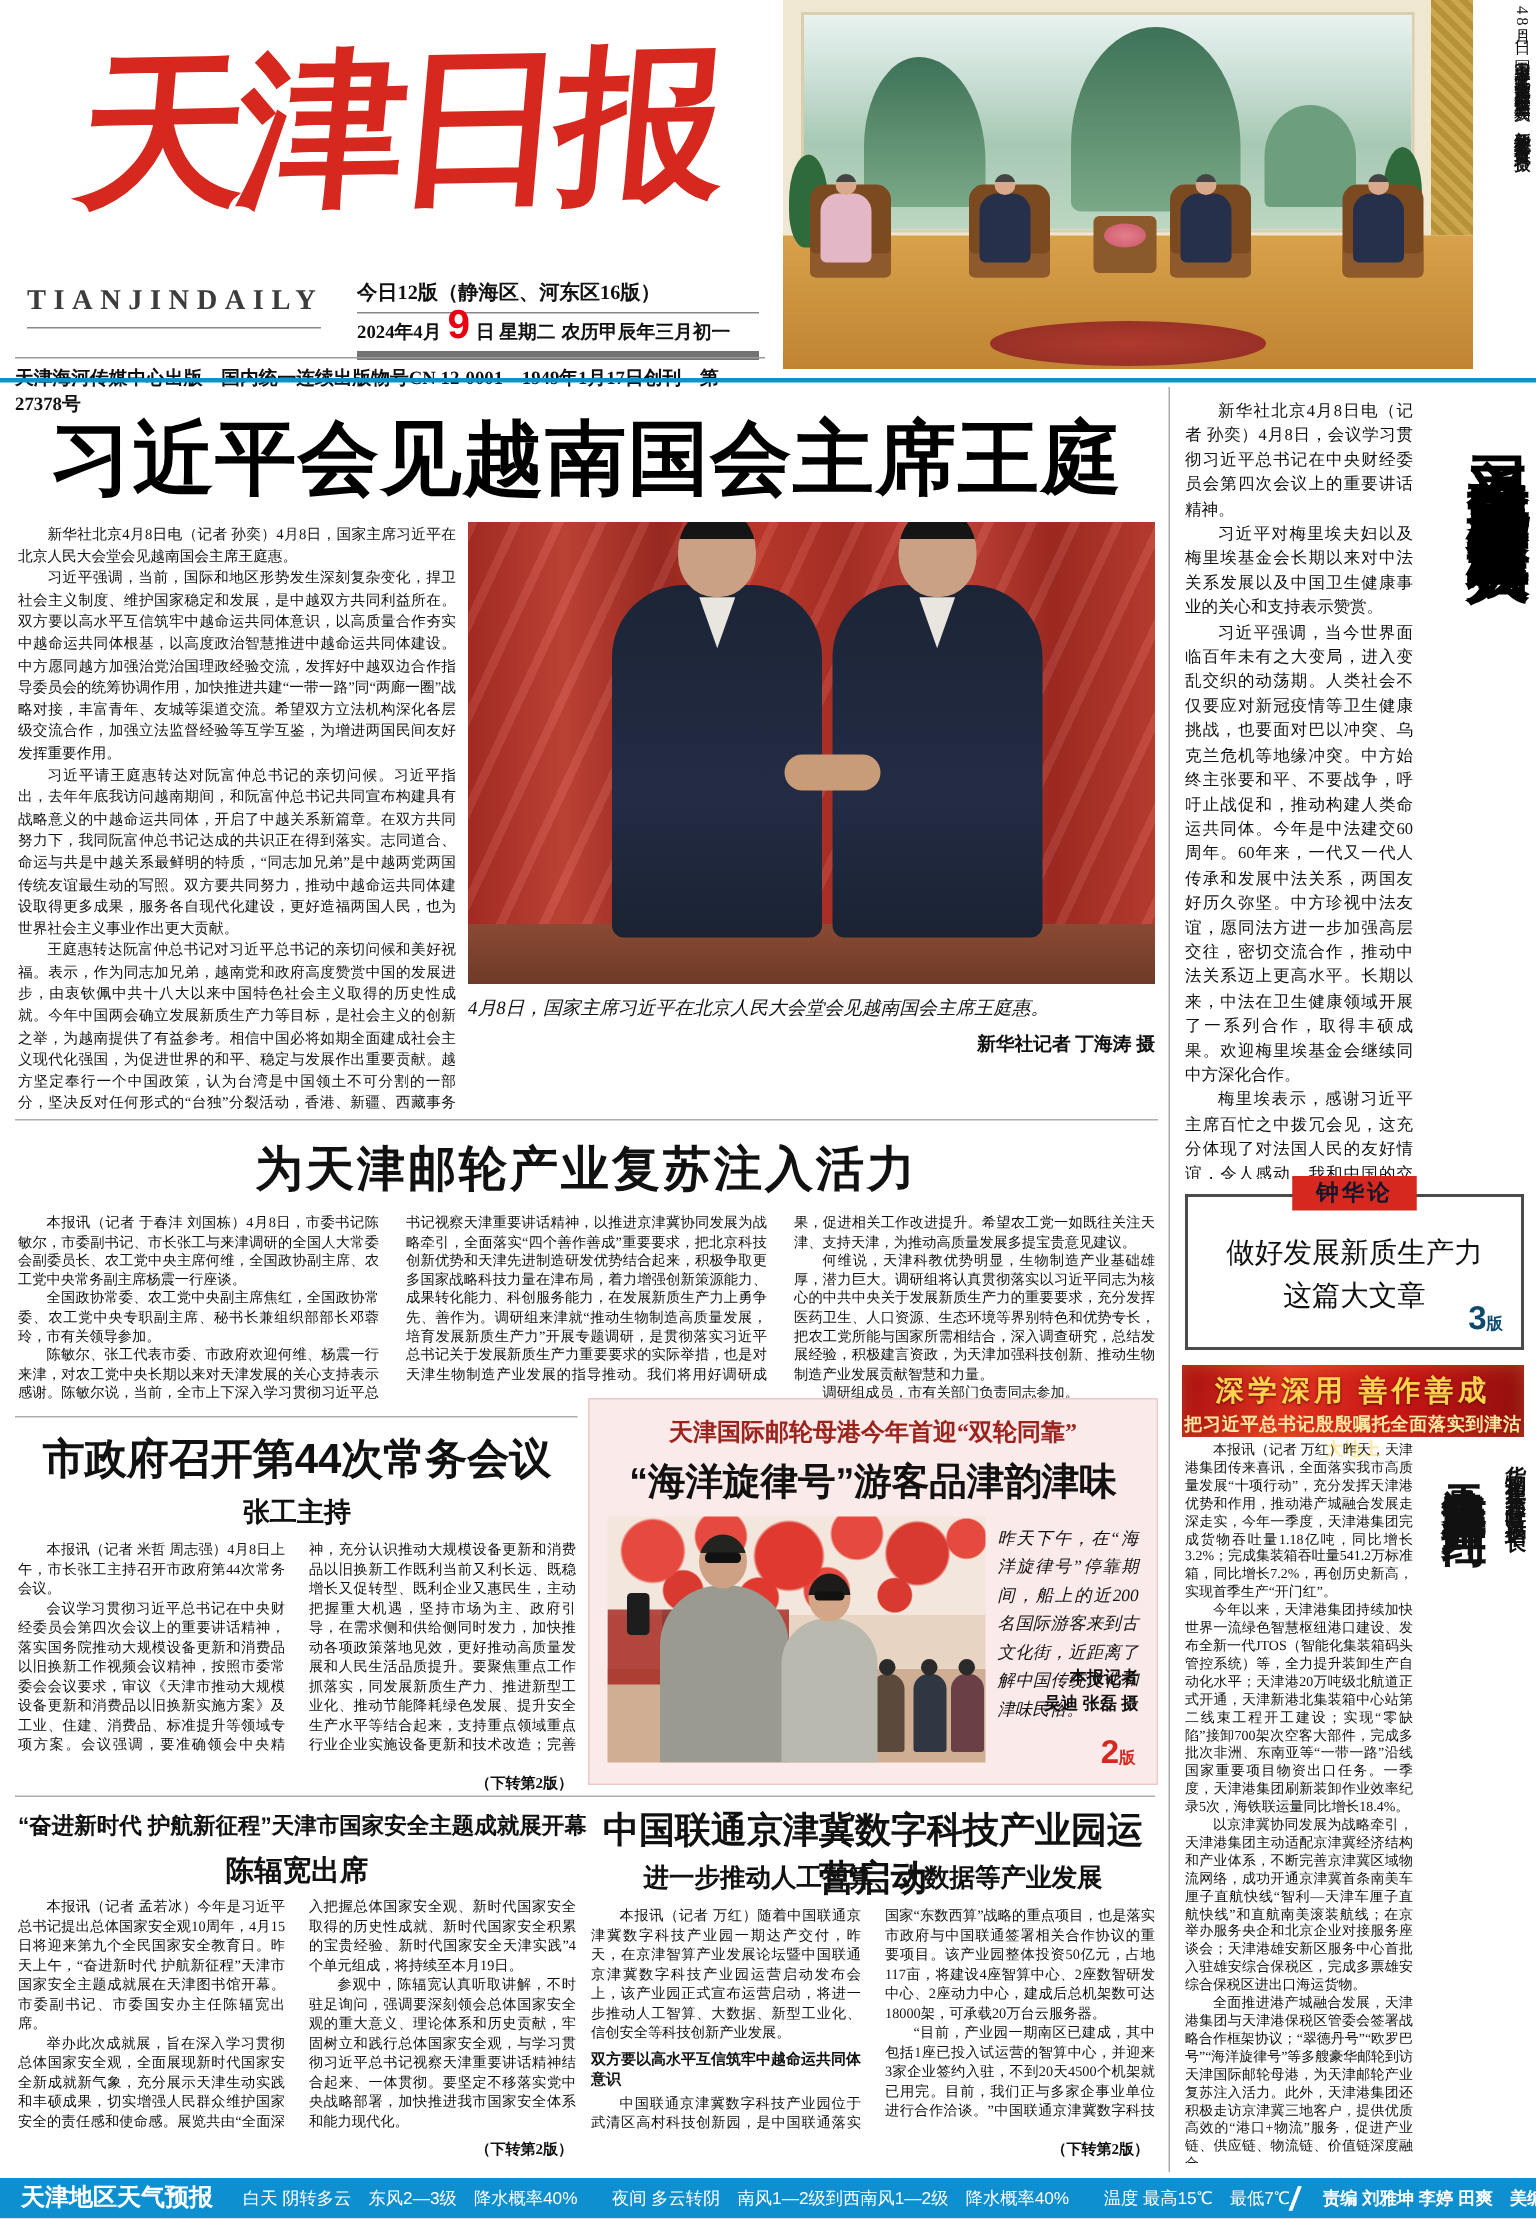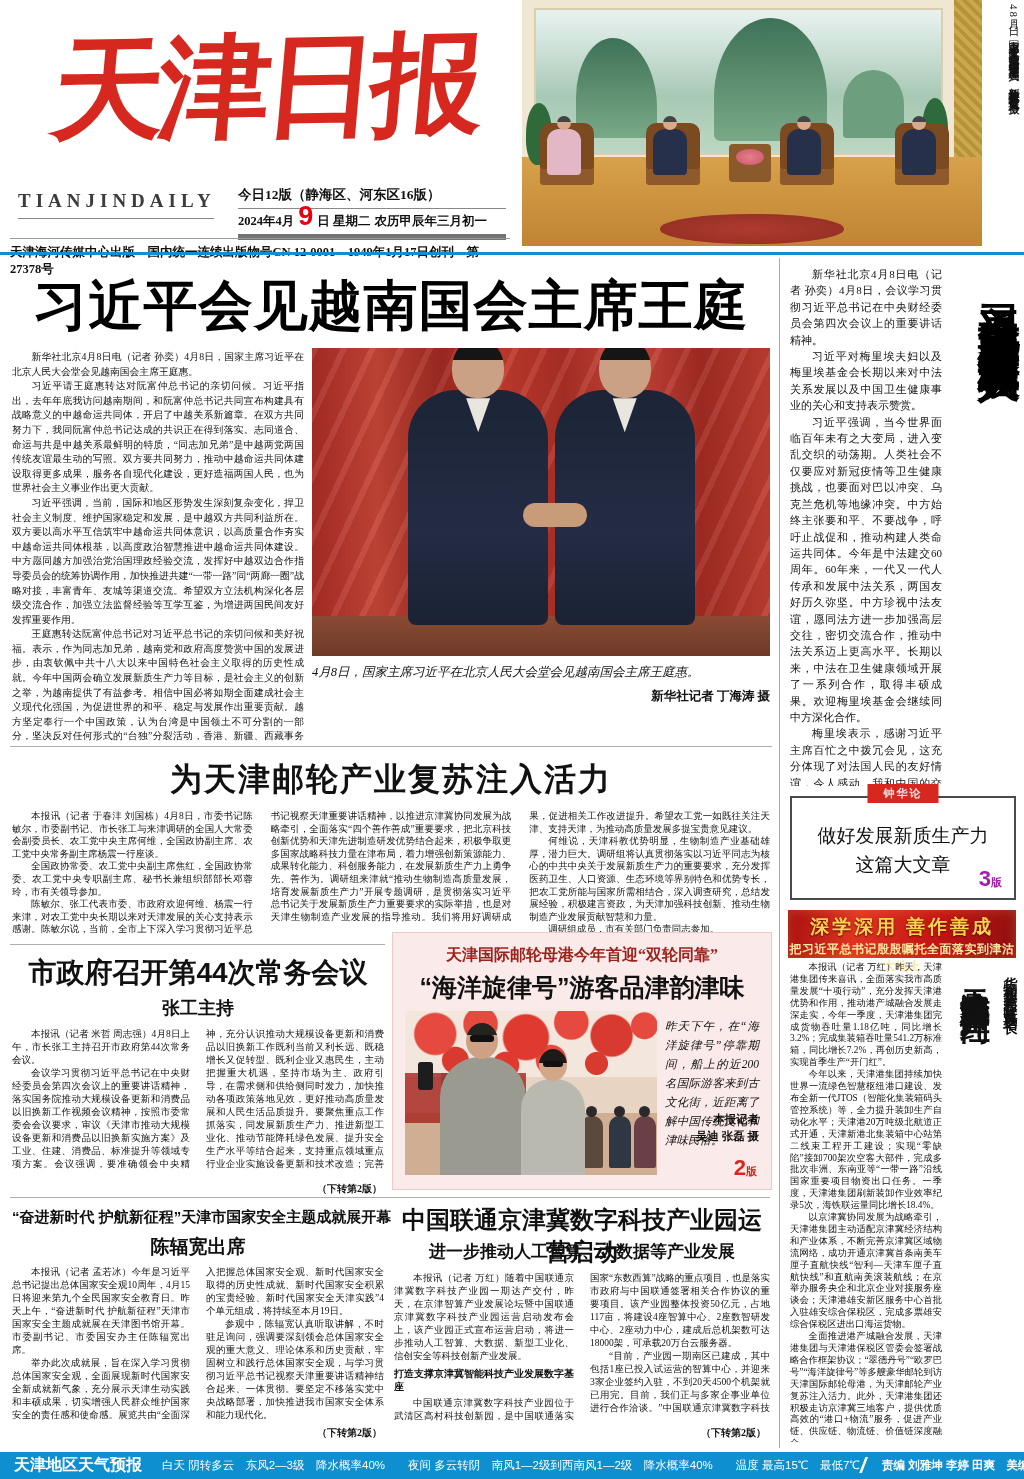--- a/index.html
+++ b/index.html
@@ -73,23 +73,23 @@
   .mcredit{left:312px;top:688px;width:458px;text-align:right;font-weight:bold;font-size:12.5px;}
   .hrule{background:#aaacae;height:1px;}
   .vrule{background:#aaacae;width:1px;}
   
   .fr-col{left:790px;top:266px;width:152px;height:520px;overflow:hidden;font-size:11px;line-height:16.4px;}
   .fr-hl{left:926px;top:272px;width:96px;height:470px;writing-mode:vertical-rl;
      font-weight:900;font-size:42px;line-height:1.08;letter-spacing:3px;color:#000;}
   
   .zhl{left:790px;top:796px;width:222px;height:100px;border:2px solid #4a4a4a;}
   .zhl-tab{position:absolute;left:50%;top:-14px;transform:translateX(-50%);background:#d6281f;
-     color:#e5e5e5;font-weight:bold;font-size:11px;padding:2px 16px;letter-spacing:2px;}
+     color:#0f172a;font-weight:bold;font-size:15px;padding:2px 16px;letter-spacing:2px;}
   .zhl-title{margin:24px 16px 0;text-align:center;font-size:19px;font-weight:500;line-height:1.5;}
-  .zhl-page{position:absolute;right:12px;bottom:6px;color:#a21caf;font-weight:bold;}
+  .zhl-page{position:absolute;right:12px;bottom:6px;color:#0c4a6e;font-weight:bold;}
   .zhl-page .n{font-size:22px;font-family:"Liberation Sans",sans-serif;}
   .zhl-page .l{font-size:11px;}
   
   .banner{left:788px;top:910px;width:228px;height:48px;text-align:center;
      background:linear-gradient(100deg,#a80f0f,#e03422 30%,#c41414 65%,#8f0f0f);
      box-shadow:inset 0 0 12px rgba(255,200,80,0.25);}
   .banner .l1{margin-top:4px;font-weight:bold;font-size:19px;letter-spacing:3px;color:#ffd34d;
      text-shadow:0 1px 2px #5d0606;}
   .banner .l2{margin-top:1px;font-weight:bold;font-size:12px;color:#ffe8a0;letter-spacing:0.5px;}
   
@@ -211,22 +211,22 @@
     <div class="tp-flower"></div>
   </div>
   <div class="abs tcaption">
     <span>4月8日，国家主席习近平在北京人民大会堂会见法国梅里埃基金会主席梅里埃夫妇。</span>
     <b>新华社记者 黄敬文 摄</b>
   </div>
 
   <div class="abs lead-hl sans">习近平会见越南国会主席王庭惠</div>
   <div class="abs lead-col body-text">
     <p>新华社北京4月8日电（记者 孙奕）4月8日，国家主席习近平在北京人民大会堂会见越南国会主席王庭惠。</p>
+    <p>习近平强调，当前，国际和地区形势发生深刻复杂变化，捍卫社会主义制度、维护国家稳定和发展，是中越双方共同利益所在。双方要以高水平互信筑牢中越命运共同体意识，以高质量合作夯实中越命运共同体根基，以高度政治智慧推进中越命运共同体建设。中方愿同越方加强治党治国理政经验交流，发挥好中越双边合作指导委员会的统筹协调作用，加快推进共建“一带一路”同“两廊一圈”战略对接，丰富青年、友城等渠道交流。希望双方立法机构深化各层级交流合作，加强立法监督经验等互学互鉴，为增进两国民间友好发挥重要作用。</p>
     <p>习近平请王庭惠转达对阮富仲总书记的亲切问候。习近平指出，去年年底我访问越南期间，和阮富仲总书记共同宣布构建具有战略意义的中越命运共同体，开启了中越关系新篇章。在双方共同努力下，我同阮富仲总书记达成的共识正在得到落实。志同道合、命运与共是中越关系最鲜明的特质，“同志加兄弟”是中越两党两国传统友谊最生动的写照。双方要共同努力，推动中越命运共同体建设取得更多成果，服务各自现代化建设，更好造福两国人民，也为世界社会主义事业作出更大贡献。</p>
-    <p>习近平强调，当前，国际和地区形势发生深刻复杂变化，捍卫社会主义制度、维护国家稳定和发展，是中越双方共同利益所在。双方要以高水平互信筑牢中越命运共同体意识，以高质量合作夯实中越命运共同体根基，以高度政治智慧推进中越命运共同体建设。中方愿同越方加强治党治国理政经验交流，发挥好中越双边合作指导委员会的统筹协调作用，加快推进共建“一带一路”同“两廊一圈”战略对接，丰富青年、友城等渠道交流。希望双方立法机构深化各层级交流合作，加强立法监督经验等互学互鉴，为增进两国民间友好发挥重要作用。</p>
     <p>王庭惠转达阮富仲总书记对习近平总书记的亲切问候和美好祝福。表示，作为同志加兄弟，越南党和政府高度赞赏中国的发展进步，由衷钦佩中共十八大以来中国特色社会主义取得的历史性成就。今年中国两会确立发展新质生产力等目标，是社会主义的创新之举，为越南提供了有益参考。相信中国必将如期全面建成社会主义现代化强国，为促进世界的和平、稳定与发展作出重要贡献。越方坚定奉行一个中国政策，认为台湾是中国领土不可分割的一部分，坚决反对任何形式的“台独”分裂活动，香港、新疆、西藏事务也都是中国内政，中国必将保持长期稳定繁荣。越方坚持独立自主的外交政策，将中国作为越南对外关系的头等优先战略选择，将按照阮富仲总书记和习近平总书记确立的“六个更”目标，同中方密切各层级交流合作，持续巩固高水平政治互信，积极推进“两廊一圈”和“一带一路”对接。越南国会愿同中国全国人大保持密切交往交流，为夯实两国民间友好、推进构建具有战略意义的越中命运共同体发挥积极作用。</p>
 
   </div>
   <div class="abs mphoto">
     <div class="mp-floor"></div>
     <div class="mp-fig" style="left:21%;"></div>
     <div class="mp-fig" style="left:53%;"></div>
     <div class="mp-hands"></div>
   </div>
   <div class="abs mcaption">4月8日，国家主席习近平在北京人民大会堂会见越南国会主席王庭惠。</div>
@@ -307,21 +307,21 @@
     <p>本报讯（记者 孟若冰）今年是习近平总书记提出总体国家安全观10周年，4月15日将迎来第九个全民国家安全教育日。昨天上午，“奋进新时代 护航新征程”天津市国家安全主题成就展在天津图书馆开幕。市委副书记、市委国安办主任陈辐宽出席。</p>
     <p>举办此次成就展，旨在深入学习贯彻总体国家安全观，全面展现新时代国家安全新成就新气象，充分展示天津生动实践和丰硕成果，切实增强人民群众维护国家安全的责任感和使命感。展览共由“全面深入把握总体国家安全观、新时代国家安全取得的历史性成就、新时代国家安全积累的宝贵经验、新时代国家安全天津实践”4个单元组成，将持续至本月19日。</p>
     <p>参观中，陈辐宽认真听取讲解，不时驻足询问，强调要深刻领会总体国家安全观的重大意义、理论体系和历史贡献，牢固树立和践行总体国家安全观，与学习贯彻习近平总书记视察天津重要讲话精神结合起来、一体贯彻。要坚定不移落实党中央战略部署，加快推进我市国家安全体系和能力现代化。</p>
   </div>
   <div class="abs jump sec-jump">（下转第2版）</div>
 
   <div class="abs uni-hl sans">中国联通京津冀数字科技产业园运营启动</div>
   <div class="abs uni-sub">进一步推动人工智算、大数据等产业发展</div>
   <div class="abs uni-cols body-text">
     <p>本报讯（记者 万红）随着中国联通京津冀数字科技产业园一期达产交付，昨天，在京津智算产业发展论坛暨中国联通京津冀数字科技产业园运营启动发布会上，该产业园正式宣布运营启动，将进一步推动人工智算、大数据、新型工业化、信创安全等科技创新产业发展。</p>
-    <p class="uni-inner">打造支撑京津冀智能科技产业发展数字基座</p>
+    <p class="uni-inner">双方要以高水平互信筑牢中越命运共同体意识</p>
     <p>中国联通京津冀数字科技产业园位于武清区高村科技创新园，是中国联通落实国家“东数西算”战略的重点项目，也是落实市政府与中国联通签署相关合作协议的重要项目。该产业园整体投资50亿元，占地117亩，将建设4座智算中心、2座数智研发中心、2座动力中心，建成后总机架数可达18000架，可承载20万台云服务器。</p>
     <p>“目前，产业园一期南区已建成，其中包括1座已投入试运营的智算中心，并迎来3家企业签约入驻，不到20天4500个机架就已用完。目前，我们正与多家企事业单位进行合作洽谈。”中国联通京津冀数字科技产业园项目经理、天津联通云网建设中心高级总监刘平说。</p>
   </div>
   <div class="abs jump uni-jump">（下转第2版）</div>
 
   <div class="abs port-col body-text">
     <p>本报讯（记者 万红）昨天，天津港集团传来喜讯，全面落实我市高质量发展“十项行动”，充分发挥天津港优势和作用，推动港产城融合发展走深走实，今年一季度，天津港集团完成货物吞吐量1.18亿吨，同比增长3.2%；完成集装箱吞吐量541.2万标准箱，同比增长7.2%，再创历史新高，实现首季生产“开门红”。</p>
     <p>今年以来，天津港集团持续加快世界一流绿色智慧枢纽港口建设、发布全新一代JTOS（智能化集装箱码头管控系统）等，全力提升装卸生产自动化水平；天津港20万吨级北航道正式开通，天津新港北集装箱中心站第二线束工程开工建设；实现“零缺陷”接卸700架次空客大部件，完成多批次非洲、东南亚等“一带一路”沿线国家重要项目物资出口任务。一季度，天津港集团刷新装卸作业效率纪录5次，海铁联运量同比增长18.4%。</p>
     <p>以京津冀协同发展为战略牵引，天津港集团主动适配京津冀经济结构和产业体系，不断完善京津冀区域物流网络，成功开通京津冀首条南美车厘子直航快线“智利—天津车厘子直航快线”和直航南美滚装航线；在京举办服务央企和北京企业对接服务座谈会；天津港雄安新区服务中心首批入驻雄安综合保税区，完成多票雄安综合保税区进出口海运货物。</p>
     <p>全面推进港产城融合发展，天津港集团与天津港保税区管委会签署战略合作框架协议；“翠德丹号”“欧罗巴号”“海洋旋律号”等多艘豪华邮轮到访天津国际邮轮母港，为天津邮轮产业复苏注入活力。此外，天津港集团还积极走访京津冀三地客户，提供优质高效的“港口+物流”服务，促进产业链、供应链、物流链、价值链深度融合。</p>

